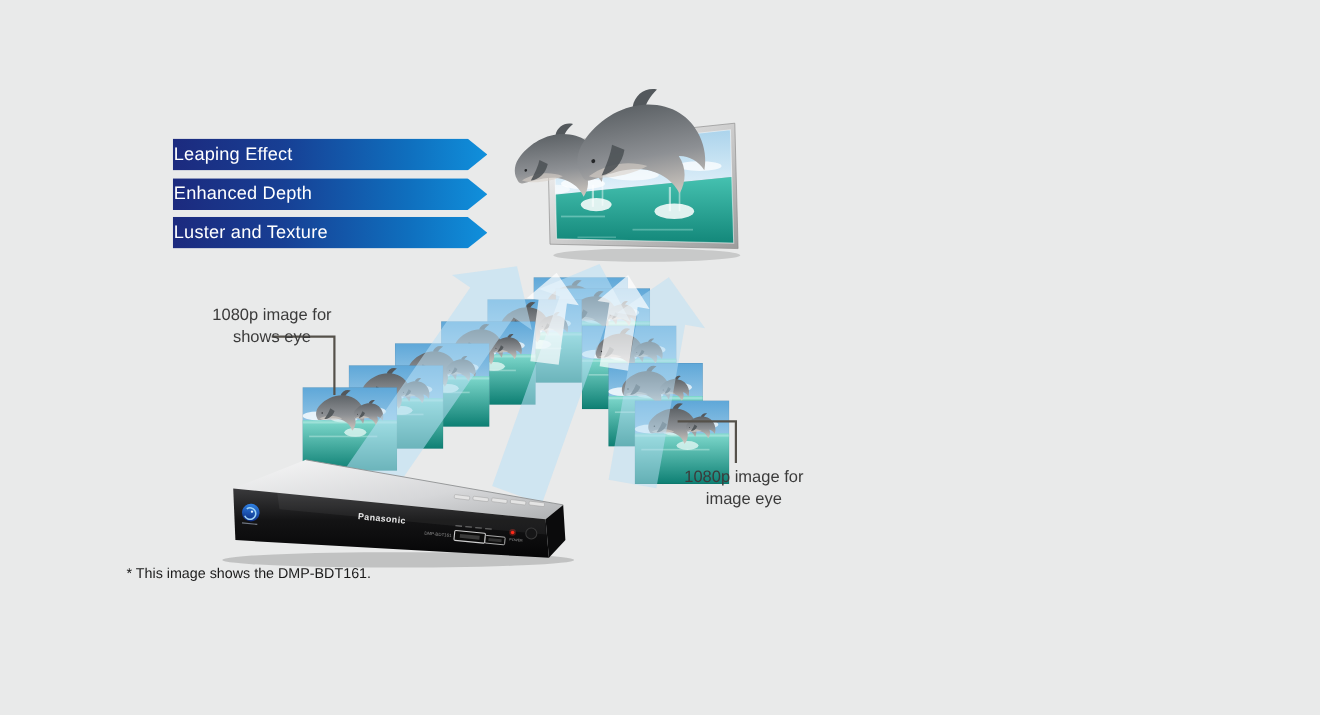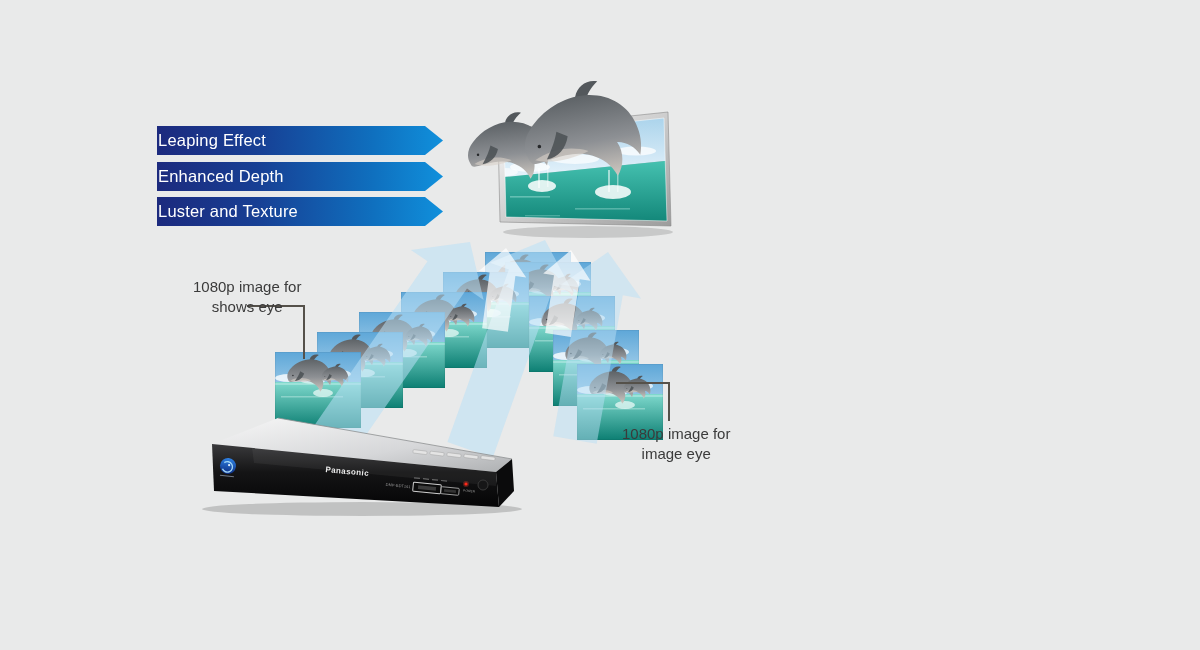--- a/index.html
+++ b/index.html
@@ -217,13 +217,14 @@
 
   <div class="callout" id="callout-left">
     <span>1080p image for</span>
     <span>shows eye</span>
   </div>
   <div class="callout" id="callout-right">
     <span>1080p image for</span>
     <span>image eye</span>
   </div>
 
+  <div class="footnote">* This image shows the DMP-BDT161.</div>
 </div>
 
 </body></html>

